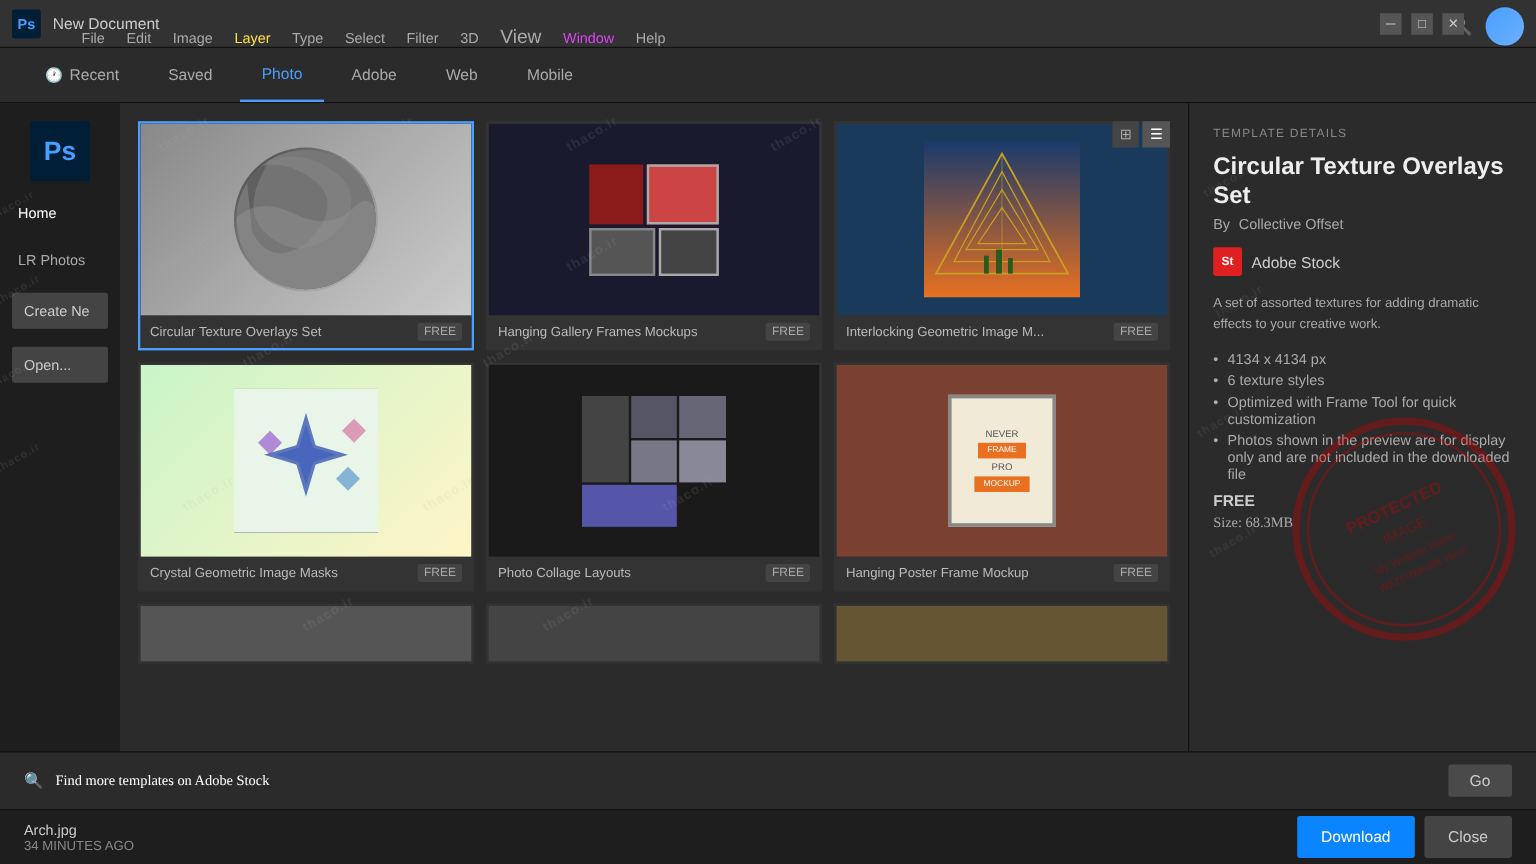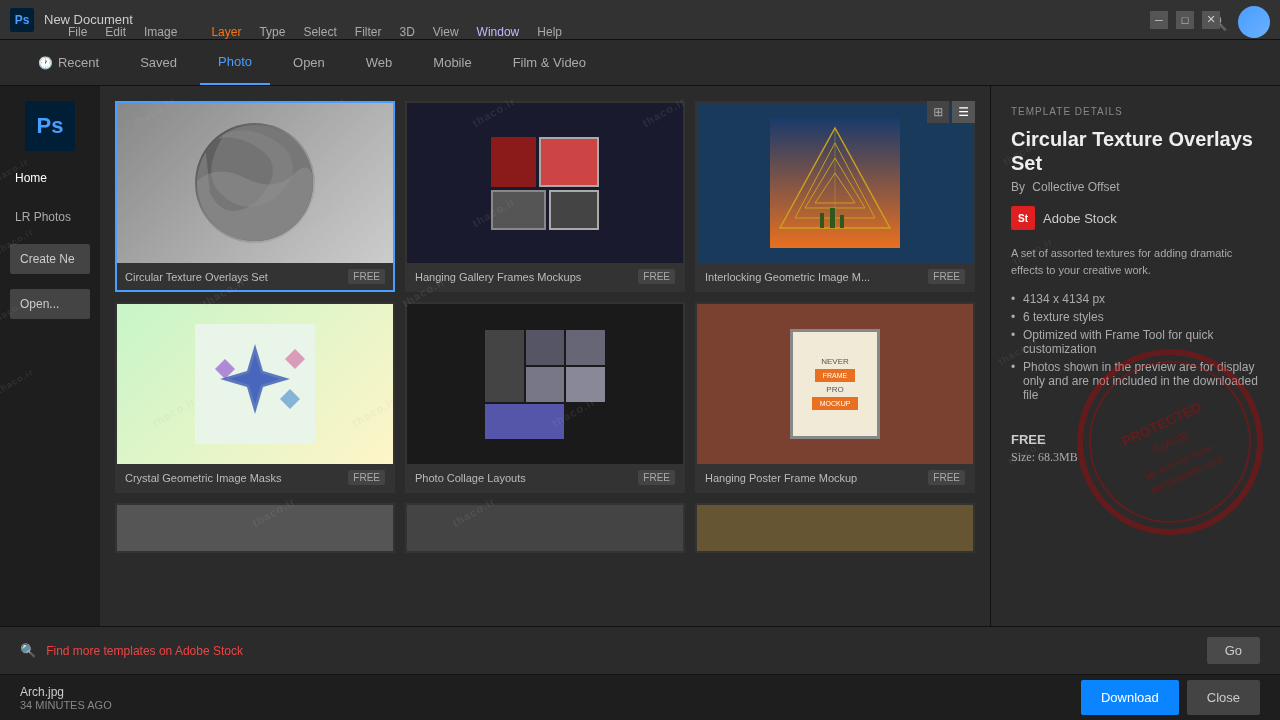--- a/index.html
+++ b/index.html
@@ -142,21 +142,21 @@
     }
     .adobe-stock-icon {
       width: 24px; height: 24px; background: #e02020;
       display: flex; align-items: center; justify-content: center;
       color: white; font-size: 10px; font-weight: bold; border-radius: 2px;
     }
     .adobe-stock-label { font-size: 13px; color: #ccc; }
     .template-desc {
       font-size: 11px; color: #aaa; line-height: 1.5; margin-bottom: 12px;
     }
-    .template-features { list-style: none; margin-bottom: 28px; }
+    .template-features { list-style: none; margin-bottom: 6px; }
     .template-features li {
       font-size: 12px; color: #aaa; padding: 2px 0; padding-left: 12px;
       position: relative;
     }
     .template-features li::before { content: '•'; position: absolute; left: 0; color: #aaa; }
     .free-badge { font-size: 13px; color: #ccc; font-weight: bold; margin-bottom: 3px; }
     .size-text { font-size: 12px; color: #aaa; margin-bottom: 20px; font-family: Liberation Serif, serif; }
 
     
     .right-panel-actions {
@@ -177,21 +177,21 @@
     }
     .view-btn.active { background: #555; color: #fff; }
 
     
     .bottom-bar {
       background: #2b2b2b; border-top: 1px solid #111;
       padding: 10px 20px; display: flex; align-items: center;
       gap: 10px; position: relative;
     }
     .search-icon-bottom { color: #888; font-size: 13px; }
-    .find-templates-text { font-size: 12px; color: #ef4444; flex: 1; }
+    .find-templates-text { font-size: 12px; color: #ffffff; flex: 1; font-family: Liberation Serif, serif; }
     .go-btn {
       background: #4a4a4a; border: none; color: #ccc; padding: 6px 18px;
       font-size: 13px; cursor: pointer; border-radius: 2px;
     }
     .file-name { font-size: 12px; color: #ccc; }
     .file-time { font-size: 11px; color: #888; }
     .btn-download {
       background: #0a84ff; border: none; color: white; padding: 10px 20px;
       font-size: 13px; cursor: pointer; border-radius: 2px;
     }
@@ -259,27 +259,27 @@
 <body>
 
 <div class="title-bar">
   <div class="ps-title-logo">Ps</div>
   <span class="title-bar-title">New Document</span>
 
   <div style="position:absolute; left:60px; top:12px; display:flex; align-items:center; height:100%; gap:2px;">
     <span style="font-size:12px; color:#aaa; padding: 0 8px; cursor:pointer;">File</span>
     <span style="font-size:12px; color:#aaa; padding: 0 8px; cursor:pointer;">Edit</span>
     <span style="font-size:12px; color:#aaa; padding: 0 8px; cursor:pointer;">Image</span>
-    <span style="font-size:12px; color:#f97316; padding: 0 8px; cursor:pointer;margin-left:16px;">Layer</span>
+    <span style="font-size:12px; color:#fde047; padding: 0 8px; cursor:pointer;">Layer</span>
     <span style="font-size:12px; color:#aaa; padding: 0 8px; cursor:pointer;">Type</span>
     <span style="font-size:12px; color:#aaa; padding: 0 8px; cursor:pointer;">Select</span>
     <span style="font-size:12px; color:#aaa; padding: 0 8px; cursor:pointer;">Filter</span>
     <span style="font-size:12px; color:#aaa; padding: 0 8px; cursor:pointer;">3D</span>
-    <span style="font-size:12px; color:#aaa; padding: 0 8px; cursor:pointer;">View</span>
-    <span style="font-size:12px; color:#c4b5fd; padding: 0 8px; cursor:pointer;">Window</span>
+    <span style="font-size:16px; color:#aaa; padding: 0 8px; cursor:pointer;">View</span>
+    <span style="font-size:12px; color:#d946ef; padding: 0 8px; cursor:pointer;">Window</span>
     <span style="font-size:12px; color:#aaa; padding: 0 8px; cursor:pointer;">Help</span>
   </div>
 
   <div class="top-right-icons">
     <span class="search-top-icon">🔍</span>
     <div class="user-avatar"></div>
   </div>
 
   <div class="title-bar-controls" style="right: 60px;">
     <button class="title-bar-btn">─</button>
@@ -295,30 +295,27 @@
       <span class="tab-icon">🕐</span>
       <span>Recent</span>
     </div>
     <div class="tab">
       <span>Saved</span>
     </div>
     <div class="tab active">
       <span>Photo</span>
     </div>
     <div class="tab">
-      <span>Open</span>
+      <span>Adobe</span>
     </div>
     <div class="tab">
       <span>Web</span>
     </div>
     <div class="tab">
       <span>Mobile</span>
-    </div>
-    <div class="tab">
-      <span>Film &amp; Video</span>
     </div>
   </div>
 
   <div class="content-area">
 
     <div class="left-sidebar">
       <div class="ps-logo">
         <span class="ps-logo-text">Ps</span>
       </div>
       <div class="sidebar-nav-item active">

